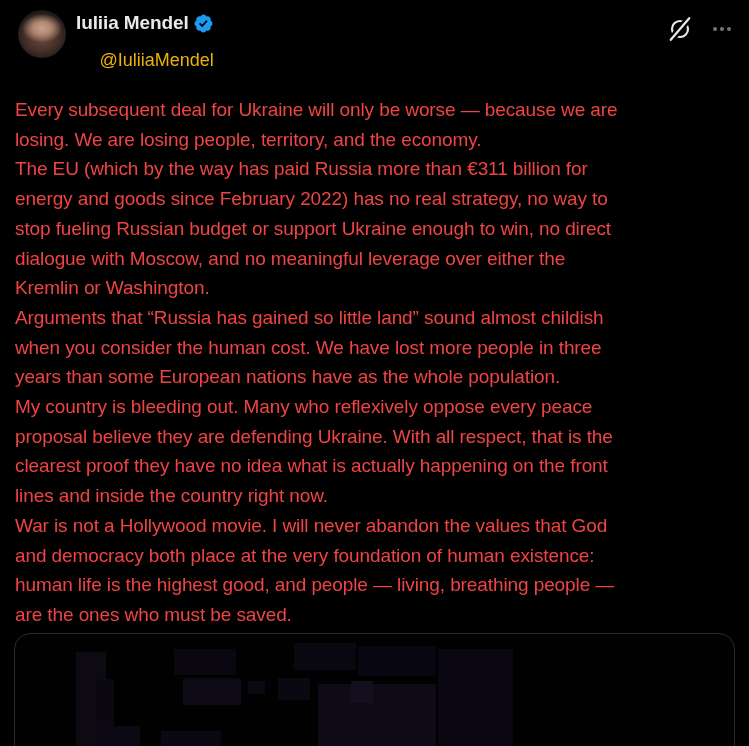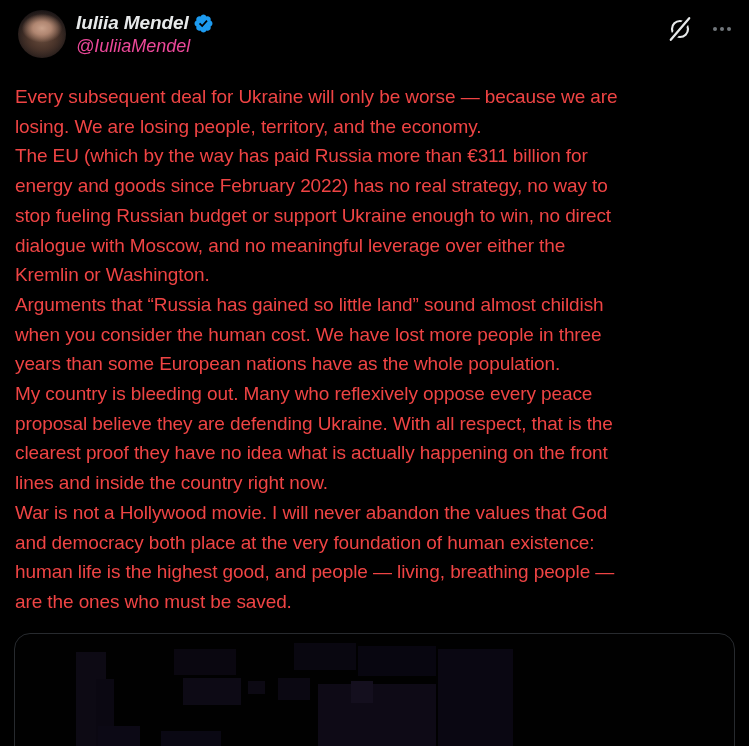--- a/index.html
+++ b/index.html
@@ -20,35 +20,36 @@
   .avatar {
     width: 48px; height: 48px;
     border-radius: 50%;
     flex: 0 0 48px;
     background:
       radial-gradient(ellipse 42% 30% at 50% 38%, #c9a18b 0%, #b08671 45%, rgba(176,134,113,0) 100%),
       radial-gradient(ellipse 60% 55% at 50% 55%, #6b4e3e 0%, #4a342a 50%, rgba(42,32,28,0) 100%),
       radial-gradient(circle at 50% 50%, #2b2325 0%, #1b1617 60%, #0e0c0d 100%);
     cursor: pointer;
   }
-  .names { margin-left: 10px; padding-top: 2px; min-width: 0; font-style: italic; }
+  .names { margin-left: 10px; padding-top: 2px; min-width: 0; }
   .name-row { display: flex; align-items: center; gap: 4px; }
   .display-name {
     color: #e7e9ea;
     font-size: 19px;
     font-weight: 700;
     letter-spacing: -0.1px;
     cursor: pointer;
   }
   .verified { width: 21px; height: 21px; margin-top: 1px; }
   .user-handle {
-    color: #ec4899;
+    color: #eab308;
     font-size: 18px;
-    margin-top: 2px;
+    margin-top: 16px;
     cursor: pointer;
+    text-align: right;
   }
   .header-actions {
     margin-left: auto;
     display: flex;
     align-items: center;
     gap: 18px;
     padding-top: 6px;
   }
   .grok-btn { width: 26px; height: 26px; cursor: pointer; }
   .more-btn { display: flex; gap: 3px; cursor: pointer; padding: 4px 2px; }

